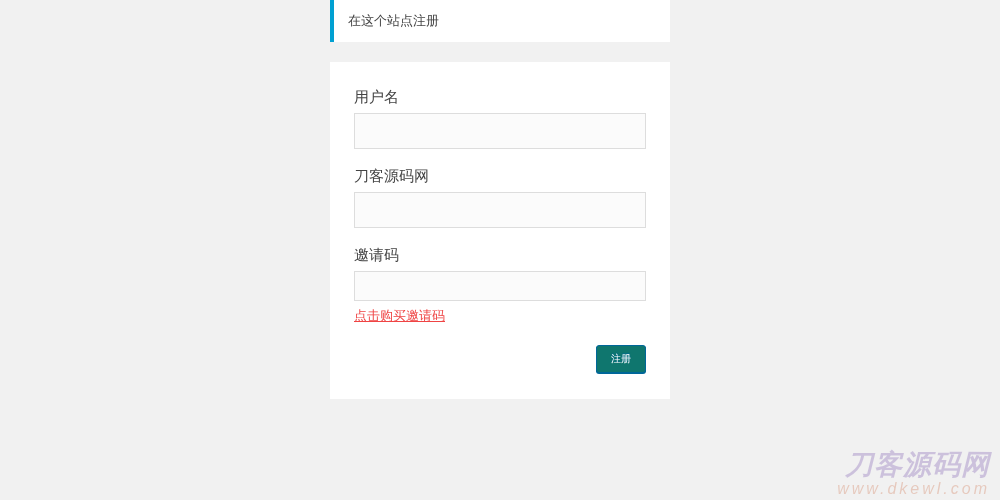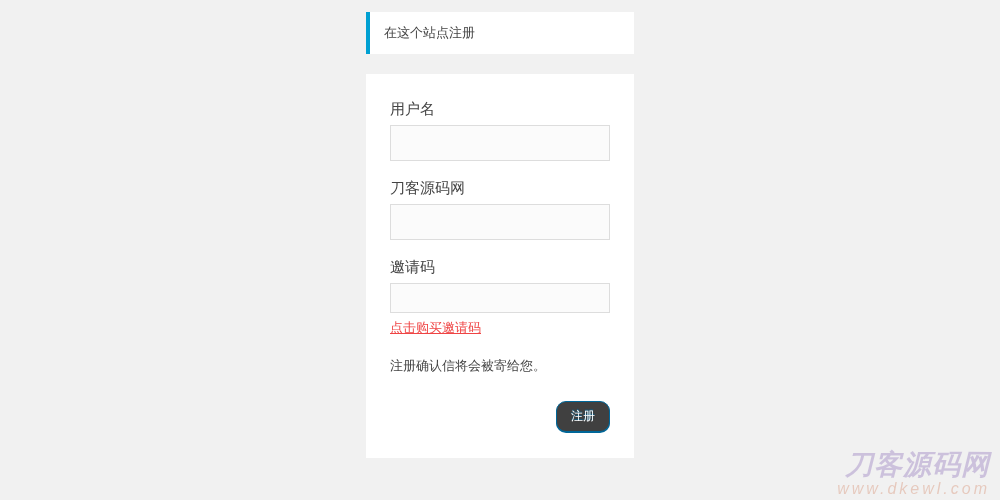--- a/index.html
+++ b/index.html
@@ -5,22 +5,22 @@
   * { box-sizing: border-box; margin: 0; padding: 0; }
   html, body { width: 1000px; height: 500px; overflow: hidden; }
   body {
     background: #f1f1f1;
     font-family: -apple-system, BlinkMacSystemFont, "Segoe UI", "Microsoft YaHei", sans-serif;
     font-size: 13px;
     color: #444;
     position: relative;
   }
   .container {
-    width: 268px;
-    margin: 12px auto;
+    width: 340px;
+    margin: 0 auto;
     padding-top: 0;
   }
   .notice {
     background: #fff;
     border-left: 4px solid #00a0d2;
     padding: 12px 12px 12px 14px;
     margin-bottom: 20px;
     color: #444;
     font-size: 13px;
   }
@@ -56,26 +56,26 @@
   }
   .confirm-text {
     font-size: 13px;
     color: #444;
     margin-bottom: 26px;
   }
   .submit-row {
     text-align: right;
   }
   .submit-btn {
-    background: #404040;
+    background: #0f766e;
     border: 1px solid #006799;
     color: #fff;
-    font-size: 12px;
+    font-size: 10px;
     padding: 6px 14px;
-    border-radius: 10px;
+    border-radius: 3px;
     cursor: pointer;
     box-shadow: 0 1px 0 #006799;
     text-shadow: 0 -1px 1px #006799;
   }
   .watermark {
     position: absolute;
     right: 10px;
     bottom: 2px;
     text-align: right;
     pointer-events: none;
@@ -112,21 +112,20 @@
     <input type="text" class="field-input" style="">
 
     <label class="field-label">刀客源码网</label>
     <input type="text" class="field-input" style="">
 
     <label class="field-label">邀请码</label>
     <input type="text" class="field-input invite" style="">
 
     <a href="#" class="buy-link">点击购买邀请码</a>
 
-    <p class="confirm-text">注册确认信将会被寄给您。</p>
 
     <div class="submit-row">
       <button class="submit-btn">注册</button>
     </div>
 
   </div>
 </div>
 
 <div class="watermark">
   <div class="wm-top">刀客源码网</div>

